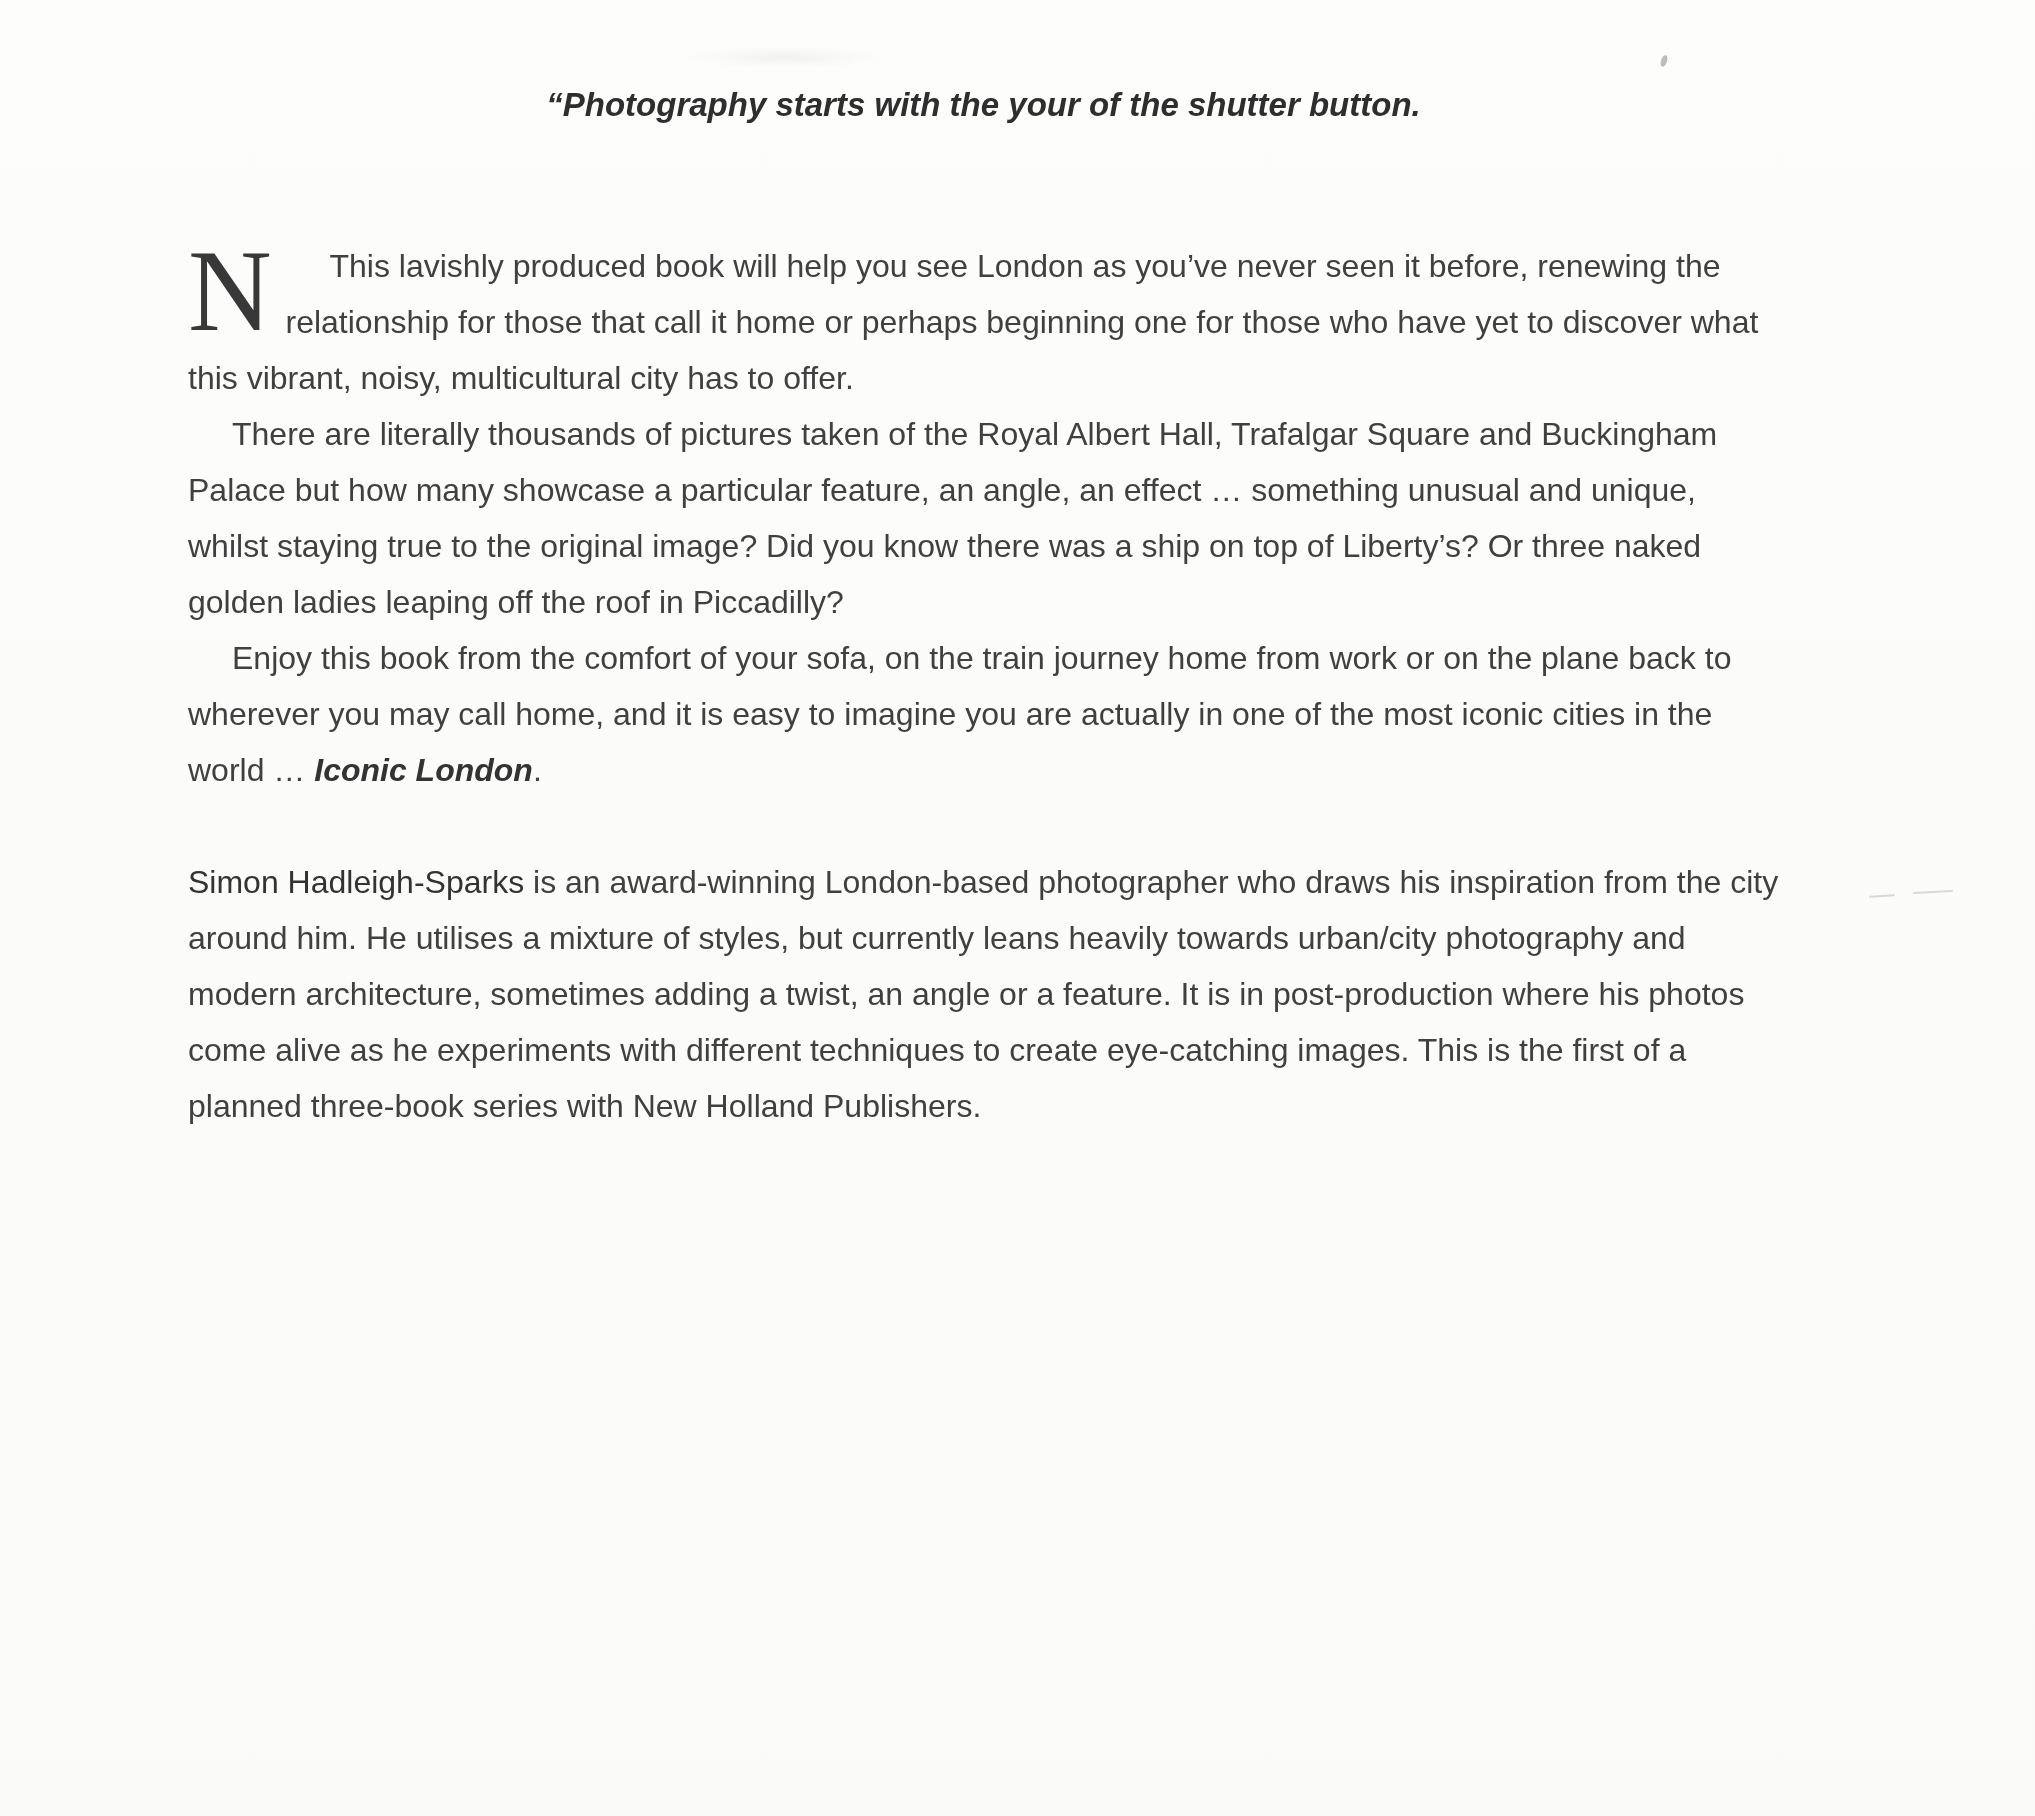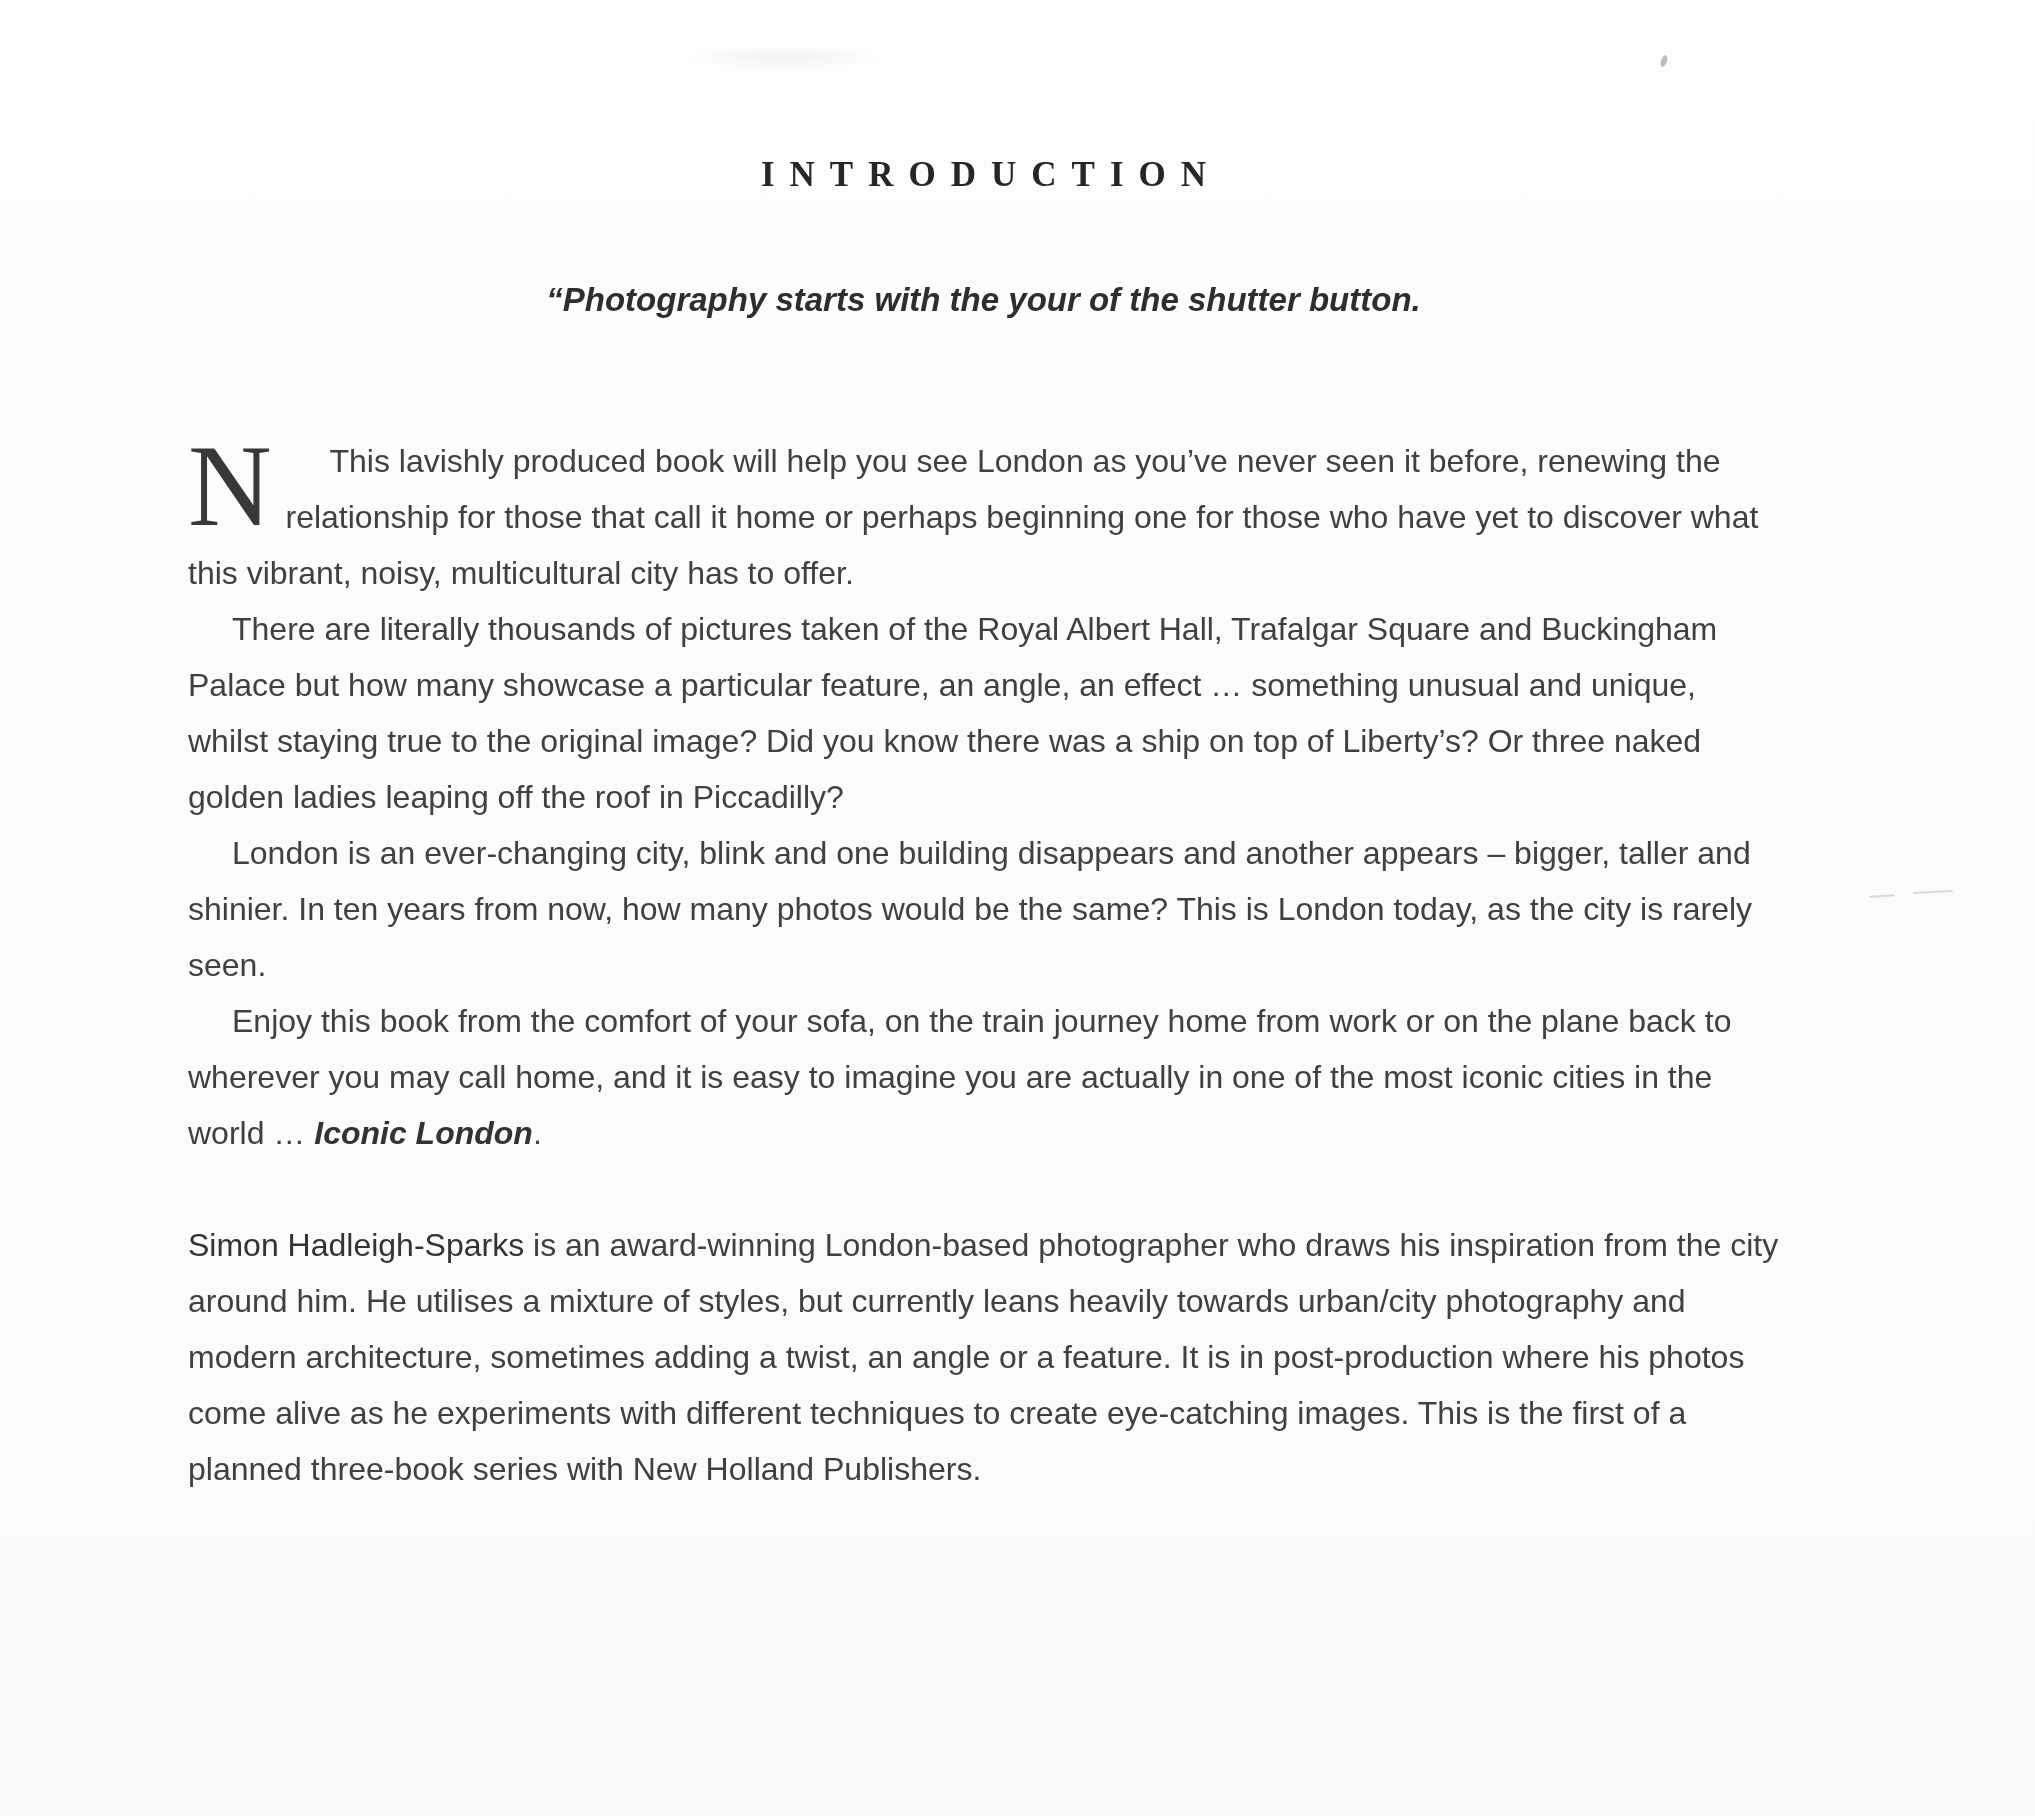--- a/index.html
+++ b/index.html
@@ -122,35 +122,33 @@
 
   <div class="artifact-smudge"></div>
   <div class="artifact-mark"></div>
   <div class="artifact-dashes">
     <span class="d1"></span>
       <span class="d2"></span>
   </div>
 
   <div class="content">
 
-    <div class="doc-title">INTRODUCTION</div>
 
     <div class="epigraph">
       <div>“Photography starts with the your of the shutter button.</div>
     </div>
 
     <div class="body-text">
 
       <p><span class="dropcap">N</span></p>
 
       <p class="indent">This lavishly produced book will help you see London as you’ve never seen it before, renewing the relationship for those that call it home or perhaps beginning one for those who have yet to discover what this vibrant, noisy, multicultural city has to offer.</p>
 
       <p class="indent">There are literally thousands of pictures taken of the Royal Albert Hall, Trafalgar Square and Buckingham Palace but how many showcase a particular feature, an angle, an effect … something unusual and unique, whilst staying true to the original image?  Did you know there was a ship on top of Liberty’s?  Or three naked golden ladies leaping off the roof in Piccadilly?</p>
 
-      <p class="indent">London is an ever-changing city, blink and one building disappears and another appears – bigger, taller and shinier. In ten years from now, how many photos would be the same?  This is London today, as the city is rarely seen.</p>
 
       <p class="indent"><span>Enjoy this book from the comfort of your sofa, on the train journey home from work or on the plane back to wherever you may call home, and it is easy to imagine you are actually in one of the most iconic cities in the world … </span><span class="em-bold-italic">Iconic London</span><span>.</span></p>
 
     </div>
 
     <div class="bio">
       <p><span class="author-name">Simon Hadleigh-Sparks</span><span> is an award-winning London-based photographer who draws his inspiration from the city around him.  He utilises a mixture of styles, but currently leans heavily towards urban/city photography and modern architecture, sometimes adding a twist, an angle or a feature.  It is in post-production where his photos come alive as he experiments with different techniques to create eye-catching images.  This is the first of a planned three-book series with New Holland Publishers.</span></p>
     </div>
 
   </div>

